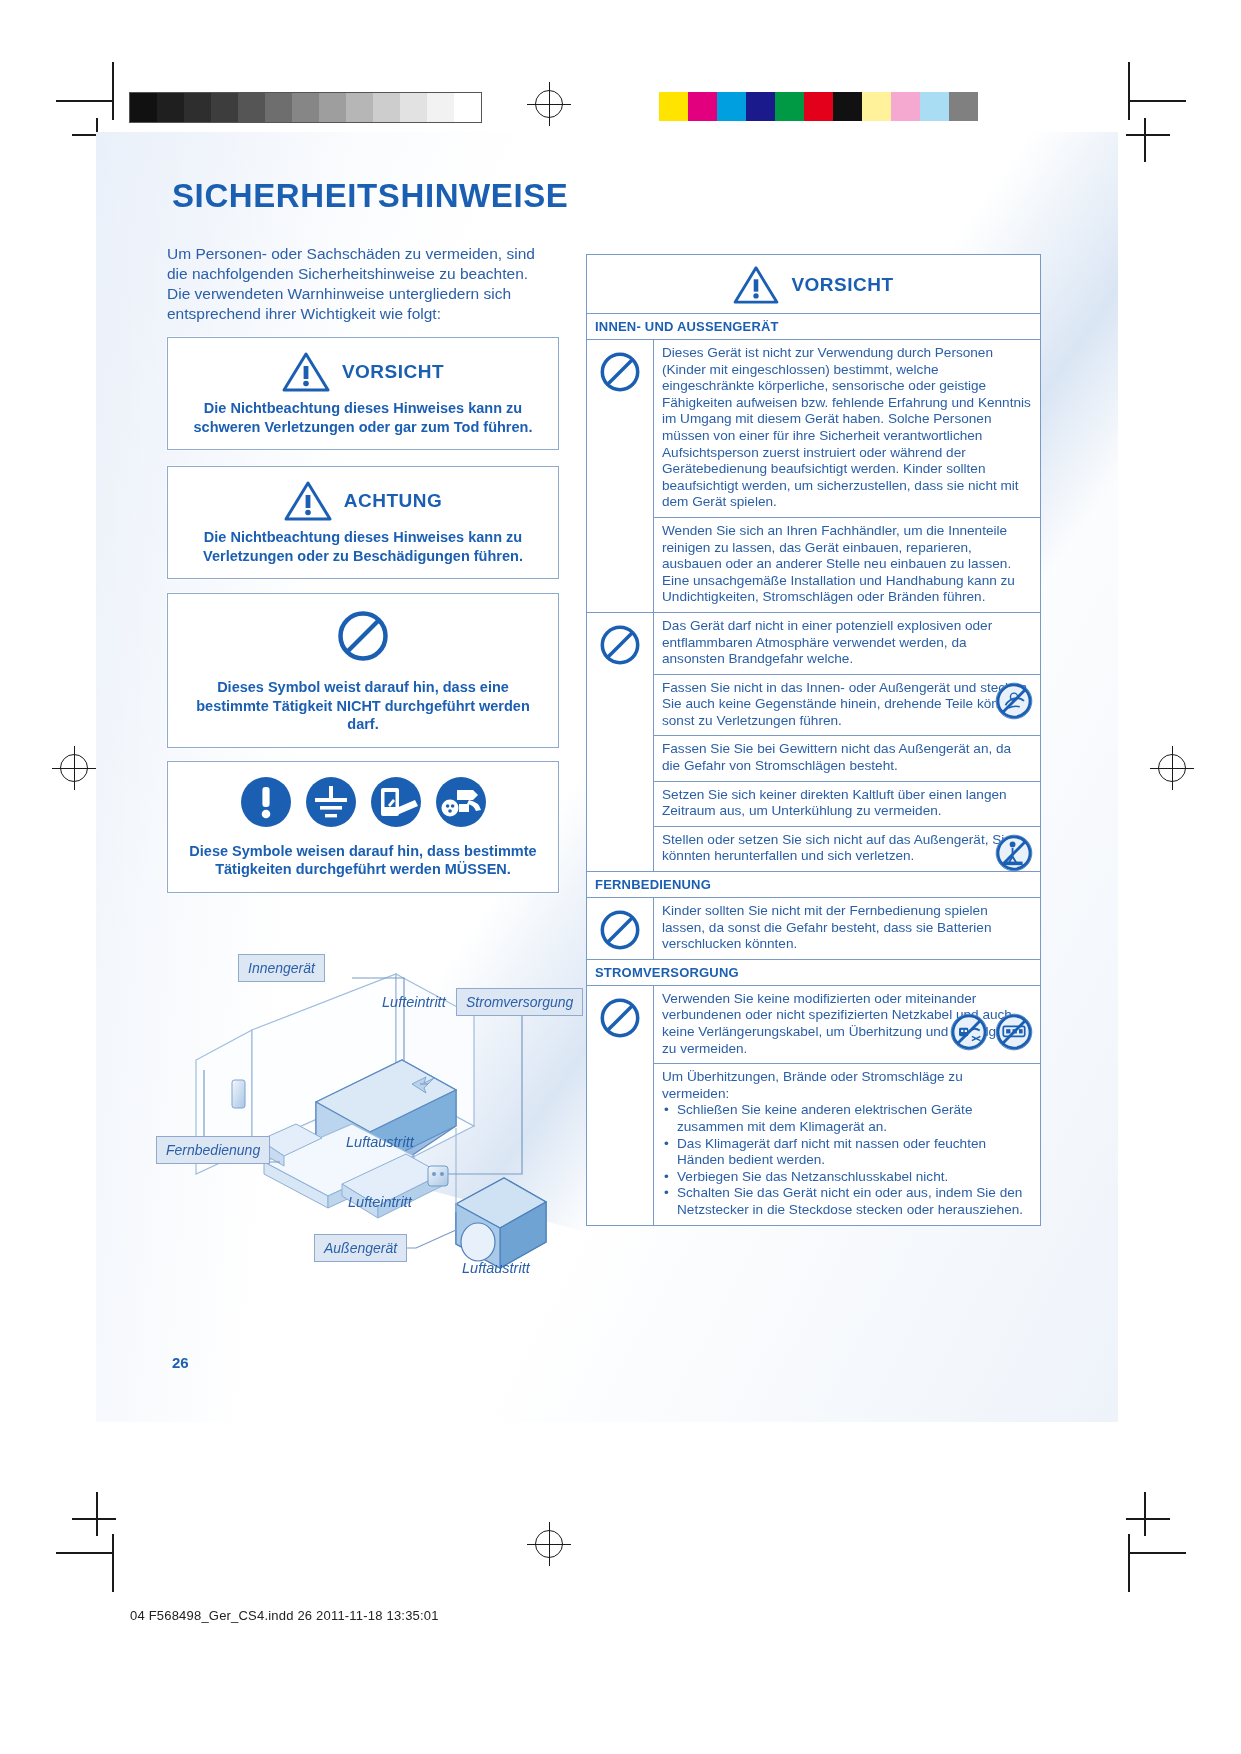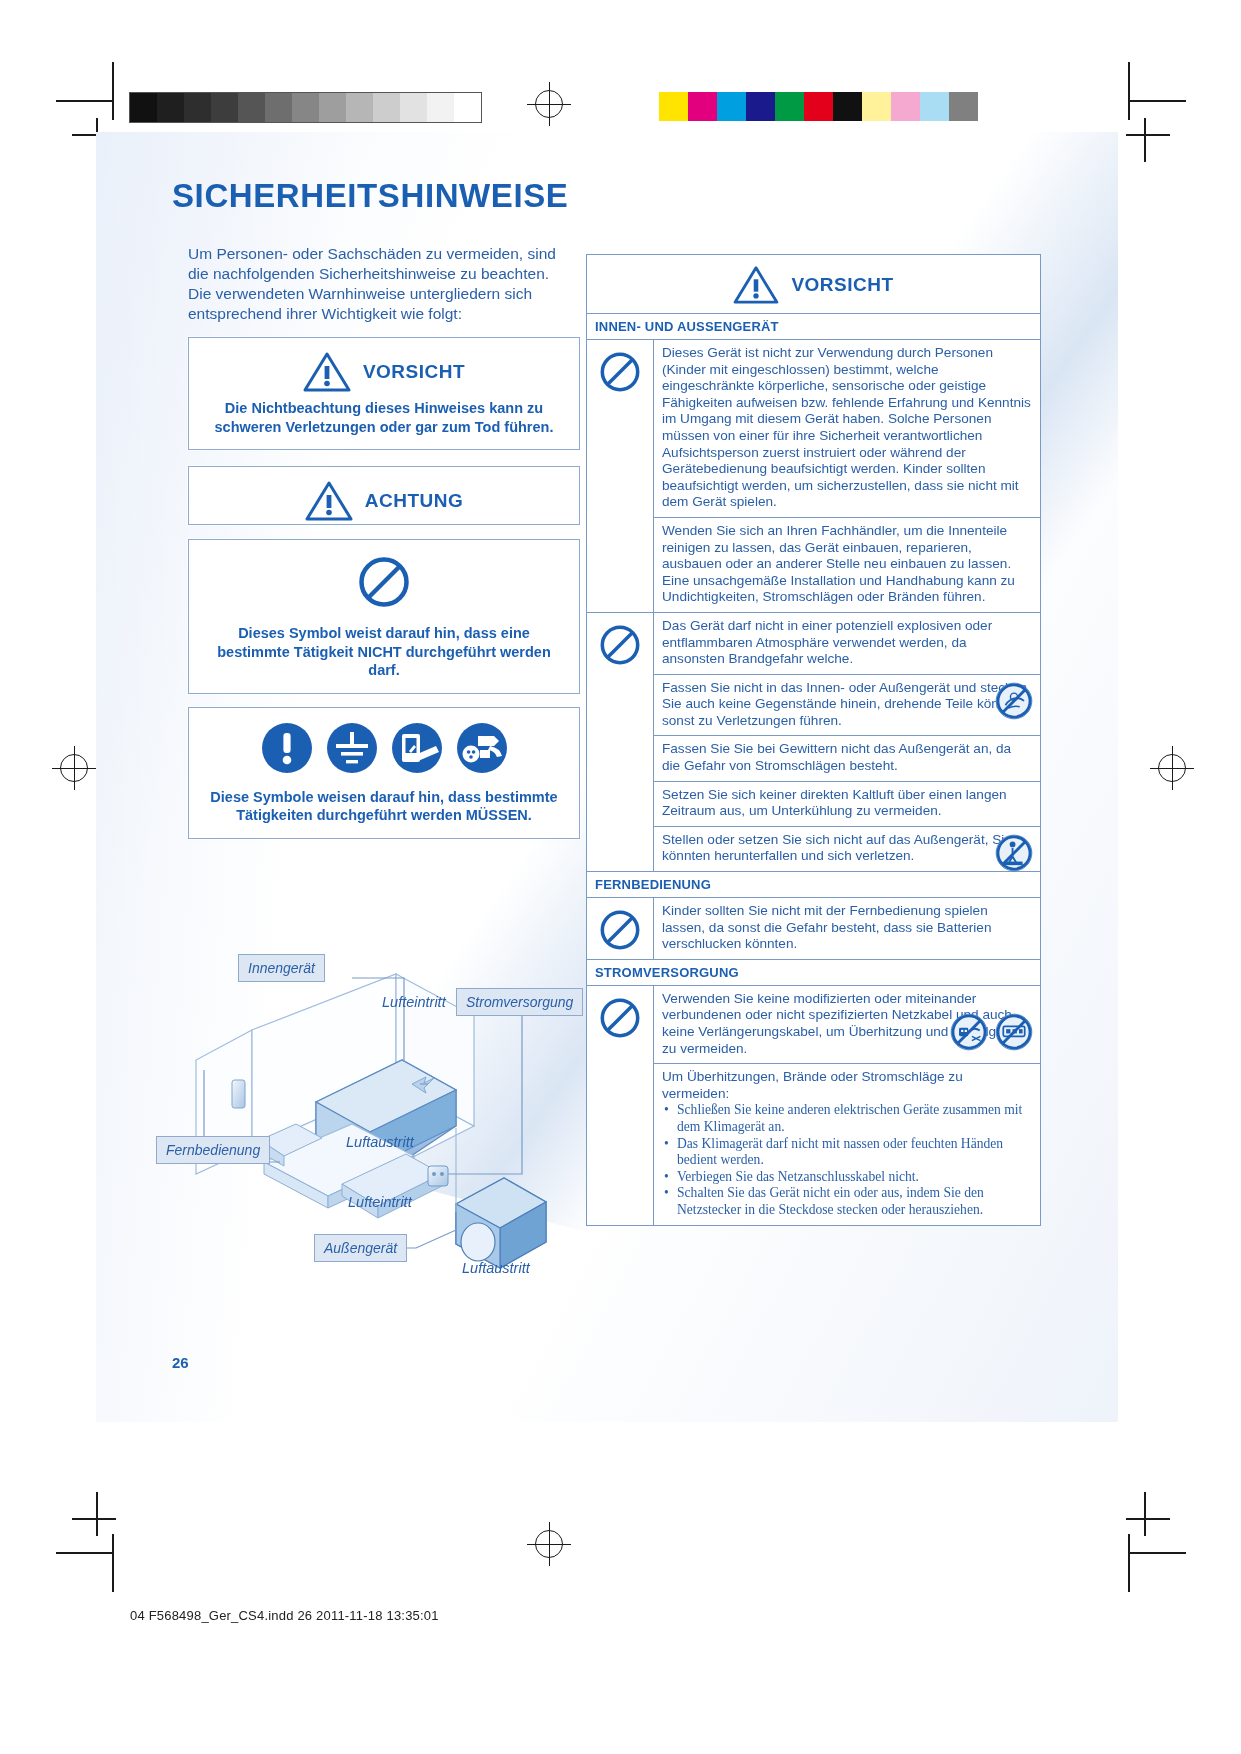--- a/index.html
+++ b/index.html
@@ -42,21 +42,21 @@
   }
 
   .content{position:absolute;inset:0;z-index:3;}
 
   h1.title{
     position:absolute;left:76px;top:45px;margin:0;
     font-size:33px;letter-spacing:0.6px;font-weight:bold;color:#1b5fb3;
   }
 
   
-  .leftcol{position:absolute;left:92px;top:112px;width:392px;}
+  .leftcol{position:absolute;left:71px;top:112px;width:392px;}
   .intro{font-size:15.5px;line-height:20px;color:#2a5fa8;}
 
   .box{
     border:1px solid #8fa9cf;background:#ffffff;margin-top:13px;
     box-shadow:0 0 0 1px rgba(255,255,255,.6);
   }
   .box-head{display:flex;align-items:center;justify-content:center;gap:12px;padding:13px 8px 2px;}
   .box-caption{
     text-align:center;font-weight:bold;font-size:14.5px;line-height:18.5px;
     color:#1b5fb3;padding:4px 12px 13px;
@@ -92,21 +92,21 @@
   .iconcell{
     width:66px;min-width:66px;border-right:1px solid #7a9ac6;
     display:flex;align-items:flex-start;justify-content:center;padding-top:10px;
   }
   .rows{flex:1;}
   .row{
     padding:5px 8px 6px;font-size:13.6px;line-height:16.6px;color:#2a5fa8;
     border-bottom:1px solid #7a9ac6;position:relative;
   }
   .row:last-child{border-bottom:none;}
-  .row ul{margin:0;padding-left:13px;list-style:none;font-family:Liberation Serif, serif;}
+  .row ul{margin:0;padding-left:13px;list-style:none;}
   .row li{position:relative;padding-left:2px;}
   .row li:before{content:"•";position:absolute;left:-11px;}
   .rowicons{position:absolute;right:6px;top:6px;display:flex;gap:5px;}
   .rowicons.mid-r{top:26px;}
 
   .pageno{position:absolute;left:76px;top:1222px;font-size:15px;font-weight:bold;color:#1b5fb3;}
 
   .footer{
     position:absolute;left:130px;top:1608px;font-size:13px;color:#222;
     font-family:"Liberation Sans",sans-serif;letter-spacing:.2px;
@@ -202,20 +202,21 @@
           <div class="box-head">
             <span>
               <svg class="tri" width="48" height="42" viewBox="0 0 48 42">
                 <path d="M24 3 L46 39 L2 39 Z" fill="none" stroke="#1b5fb3" stroke-width="3" stroke-linejoin="round"></path>
                 <rect x="21.6" y="15" width="4.8" height="13" fill="#1b5fb3"></rect>
                 <circle cx="24" cy="32.5" r="2.8" fill="#1b5fb3"></circle>
               </svg>
             </span>
             <span class="warnword">ACHTUNG</span>
           </div>
+          <div class="box-caption">Die Nichtbeachtung dieses Hinweises kann zu Verletzungen oder zu Beschädigungen führen.</div>
         </div>
 
 
         <div class="box" style="margin-top:14px;">
           <div class="symrow">
             <span>
               <svg width="56" height="56" viewBox="0 0 56 56">
                 <circle cx="28" cy="28" r="22.5" fill="none" stroke="#1b5fb3" stroke-width="4.5"></circle>
                 <line x1="13" y1="43" x2="43" y2="13" stroke="#1b5fb3" stroke-width="4.5"></line>
               </svg>

